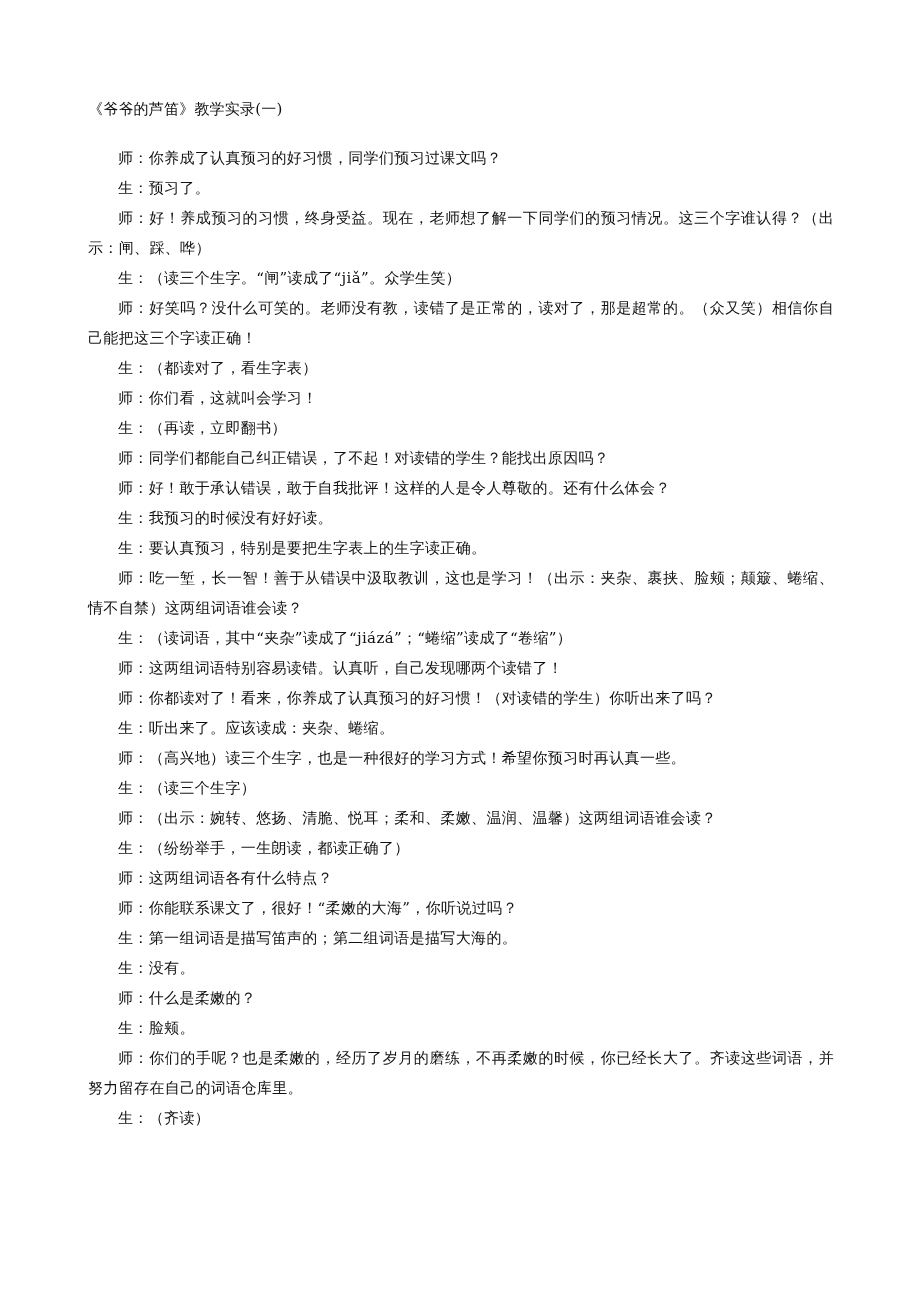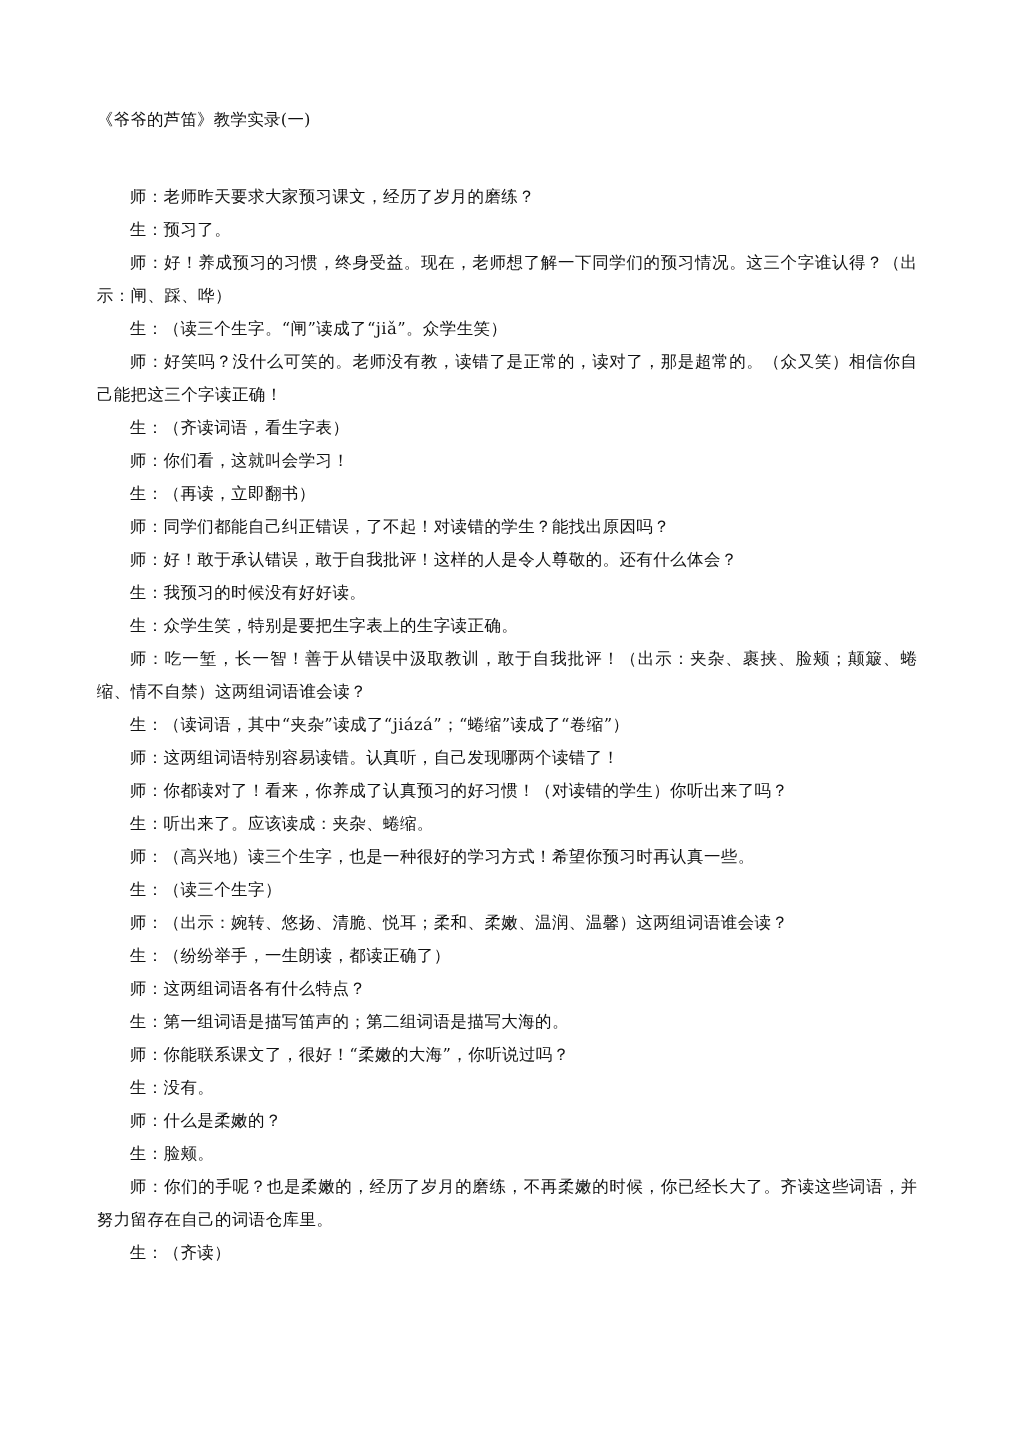--- a/index.html
+++ b/index.html
@@ -17,21 +17,21 @@
     }
     .page {
       position: absolute;
       left: 88px;
       top: 98px;
       width: 746px;
     }
     .doc-title {
       font-size: 15px;
       line-height: 22px;
-      margin: 0 0 44px 0;
+      margin: 0 0 23px 0;
       white-space: nowrap;
       letter-spacing: 0.2px;
     }
     .para {
       font-size: 15px;
       line-height: 30px;
       margin: 0;
       text-indent: 30px;
       text-align: justify;
       letter-spacing: 0.35px;
@@ -40,43 +40,43 @@
       font-weight: normal;
     }
   </style>
 </head>
 <body>
 
 <div class="page">
   <div class="doc-title">《爷爷的芦笛》教学实录(一)</div>
 
   <div id="paragraphs">
-    <p class="para"><span class="speaker">师：</span><span>老师昨天要求大家预习课文，经历了岁月的磨练？</span></p>
+    <p class="para"><span class="speaker">师：</span><span>你养成了认真预习的好习惯，同学们预习过课文吗？</span></p>
     <p class="para"><span class="speaker">生：</span><span>预习了。</span></p>
     <p class="para"><span class="speaker">师：</span><span>好！养成预习的习惯，终身受益。现在，老师想了解一下同学们的预习情况。这三个字谁认得？（出示：闸、踩、哗）</span></p>
     <p class="para"><span class="speaker">生：</span><span>（读三个生字。“闸”读成了“jiǎ”。众学生笑）</span></p>
     <p class="para"><span class="speaker">师：</span><span>好笑吗？没什么可笑的。老师没有教，读错了是正常的，读对了，那是超常的。（众又笑）相信你自己能把这三个字读正确！</span></p>
-    <p class="para"><span class="speaker">生：</span><span>（齐读词语，看生字表）</span></p>
+    <p class="para"><span class="speaker">生：</span><span>（都读对了，看生字表）</span></p>
     <p class="para"><span class="speaker">师：</span><span>你们看，这就叫会学习！</span></p>
     <p class="para"><span class="speaker">生：</span><span>（再读，立即翻书）</span></p>
     <p class="para"><span class="speaker">师：</span><span>同学们都能自己纠正错误，了不起！对读错的学生？能找出原因吗？</span></p>
     <p class="para"><span class="speaker">师：</span><span>好！敢于承认错误，敢于自我批评！这样的人是令人尊敬的。还有什么体会？</span></p>
     <p class="para"><span class="speaker">生：</span><span>我预习的时候没有好好读。</span></p>
-    <p class="para"><span class="speaker">生：</span><span>众学生笑，特别是要把生字表上的生字读正确。</span></p>
-    <p class="para"><span class="speaker">师：</span><span>吃一堑，长一智！善于从错误中汲取教训，敢于自我批评！（出示：夹杂、裹挟、脸颊；颠簸、蜷缩、情不自禁）这两组词语谁会读？</span></p>
+    <p class="para"><span class="speaker">生：</span><span>要认真预习，特别是要把生字表上的生字读正确。</span></p>
+    <p class="para"><span class="speaker">师：</span><span>吃一堑，长一智！善于从错误中汲取教训，这也是学习！（出示：夹杂、裹挟、脸颊；颠簸、蜷缩、情不自禁）这两组词语谁会读？</span></p>
     <p class="para"><span class="speaker">生：</span><span>（读词语，其中“夹杂”读成了“jiázá”；“蜷缩”读成了“卷缩”）</span></p>
     <p class="para"><span class="speaker">师：</span><span>这两组词语特别容易读错。认真听，自己发现哪两个读错了！</span></p>
     <p class="para"><span class="speaker">师：</span><span>你都读对了！看来，你养成了认真预习的好习惯！（对读错的学生）你听出来了吗？</span></p>
     <p class="para"><span class="speaker">生：</span><span>听出来了。应该读成：夹杂、蜷缩。</span></p>
     <p class="para"><span class="speaker">师：</span><span>（高兴地）读三个生字，也是一种很好的学习方式！希望你预习时再认真一些。</span></p>
     <p class="para"><span class="speaker">生：</span><span>（读三个生字）</span></p>
     <p class="para"><span class="speaker">师：</span><span>（出示：婉转、悠扬、清脆、悦耳；柔和、柔嫩、温润、温馨）这两组词语谁会读？</span></p>
     <p class="para"><span class="speaker">生：</span><span>（纷纷举手，一生朗读，都读正确了）</span></p>
     <p class="para"><span class="speaker">师：</span><span>这两组词语各有什么特点？</span></p>
+    <p class="para"><span class="speaker">师：</span><span>你能联系课文了，很好！“柔嫩的大海”，你听说过吗？</span></p>
     <p class="para"><span class="speaker">生：</span><span>第一组词语是描写笛声的；第二组词语是描写大海的。</span></p>
-    <p class="para"><span class="speaker">师：</span><span>你能联系课文了，很好！“柔嫩的大海”，你听说过吗？</span></p>
     <p class="para"><span class="speaker">生：</span><span>没有。</span></p>
     <p class="para"><span class="speaker">师：</span><span>什么是柔嫩的？</span></p>
     <p class="para"><span class="speaker">生：</span><span>脸颊。</span></p>
     <p class="para"><span class="speaker">师：</span><span>你们的手呢？也是柔嫩的，经历了岁月的磨练，不再柔嫩的时候，你已经长大了。齐读这些词语，并努力留存在自己的词语仓库里。</span></p>
     <p class="para"><span class="speaker">生：</span><span>（齐读）</span></p>
   </div>
 </div>
 
 </body></html>

